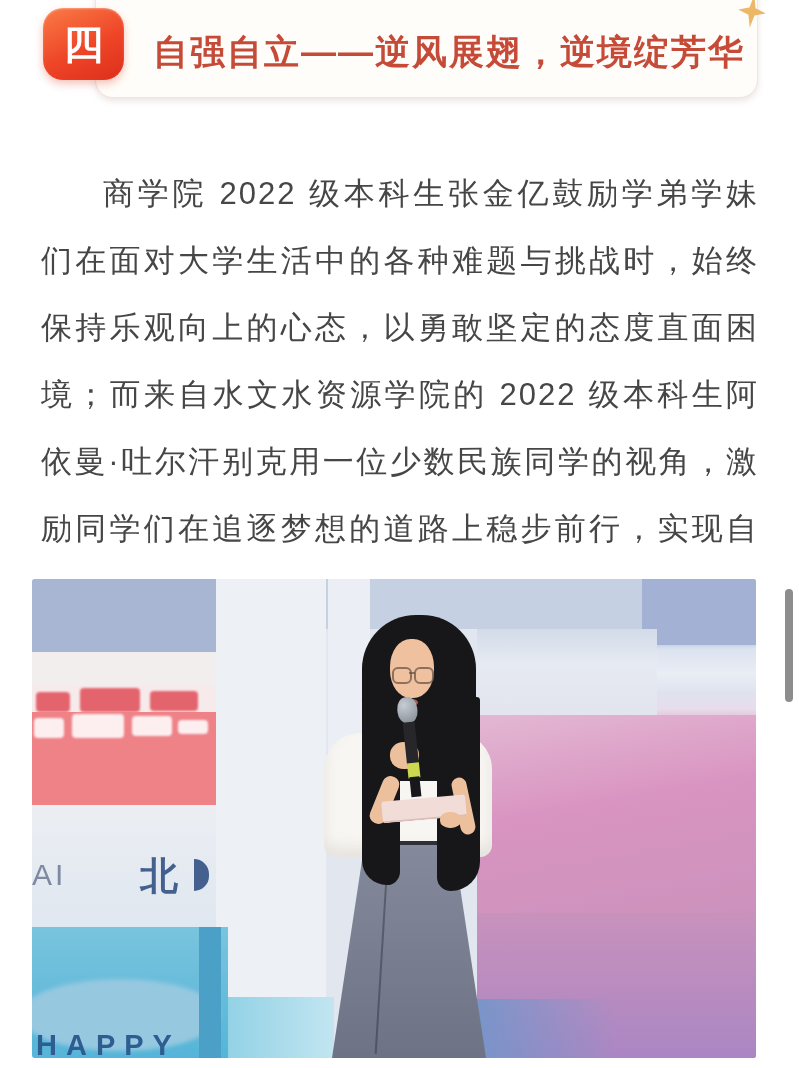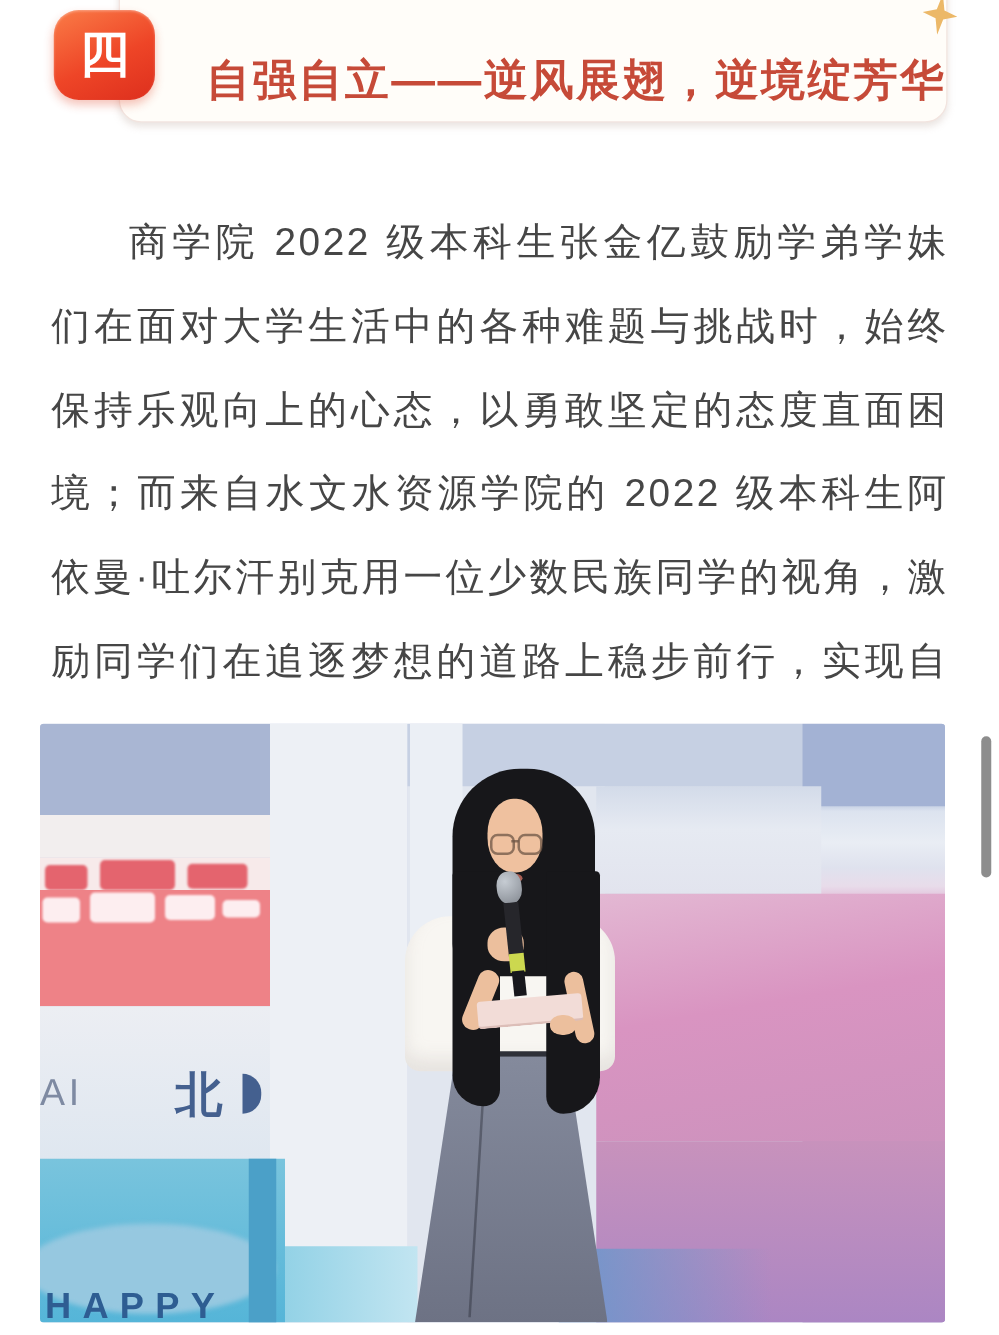--- a/index.html
+++ b/index.html
@@ -12,21 +12,21 @@
               background:#fffdf9;border:1px solid #f2e4df;border-radius:18px;
               box-shadow:0 3px 6px rgba(190,170,160,.30);z-index:1;}
   .sparkle{position:absolute;left:738px;top:-5px;width:28px;height:33px;background:#ecb868;
            clip-path:polygon(50% 0%,61% 39%,100% 50%,61% 61%,50% 100%,39% 61%,0% 50%,39% 39%);
            transform:rotate(8deg);z-index:4;}
   .badge{position:absolute;left:43px;top:8px;width:81px;height:72px;border-radius:20px;
          background:linear-gradient(155deg,#fa7c47 0%,#ee4527 55%,#dd2f1d 100%);
          box-shadow:0 4px 8px rgba(221,60,30,.30), inset 0 1px 2px rgba(255,255,255,.35);
          display:flex;align-items:center;justify-content:center;z-index:3;}
   .badge span{color:#ffffff;font-size:40px;font-weight:700;line-height:1;}
-  .hero-title{position:absolute;left:149px;top:25px;margin:16px;font-size:35px;font-weight:700;
+  .hero-title{position:absolute;left:149px;top:25px;margin:4px;font-size:35px;font-weight:700;
               color:#c64a38;letter-spacing:2px;white-space:nowrap;z-index:2;}
 
   
   .para{position:absolute;left:41px;top:160px;width:718px;margin:0;
         font-size:31px;line-height:67px;letter-spacing:2px;color:#464646;
         text-align:justify;text-justify:inter-character;text-indent:2em;}
 
   
   .photo{position:absolute;left:32px;top:579px;width:724px;height:479px;margin:0;
          border-radius:3px;overflow:hidden;background:linear-gradient(180deg,#ccd5e5,#dde3ee);}

